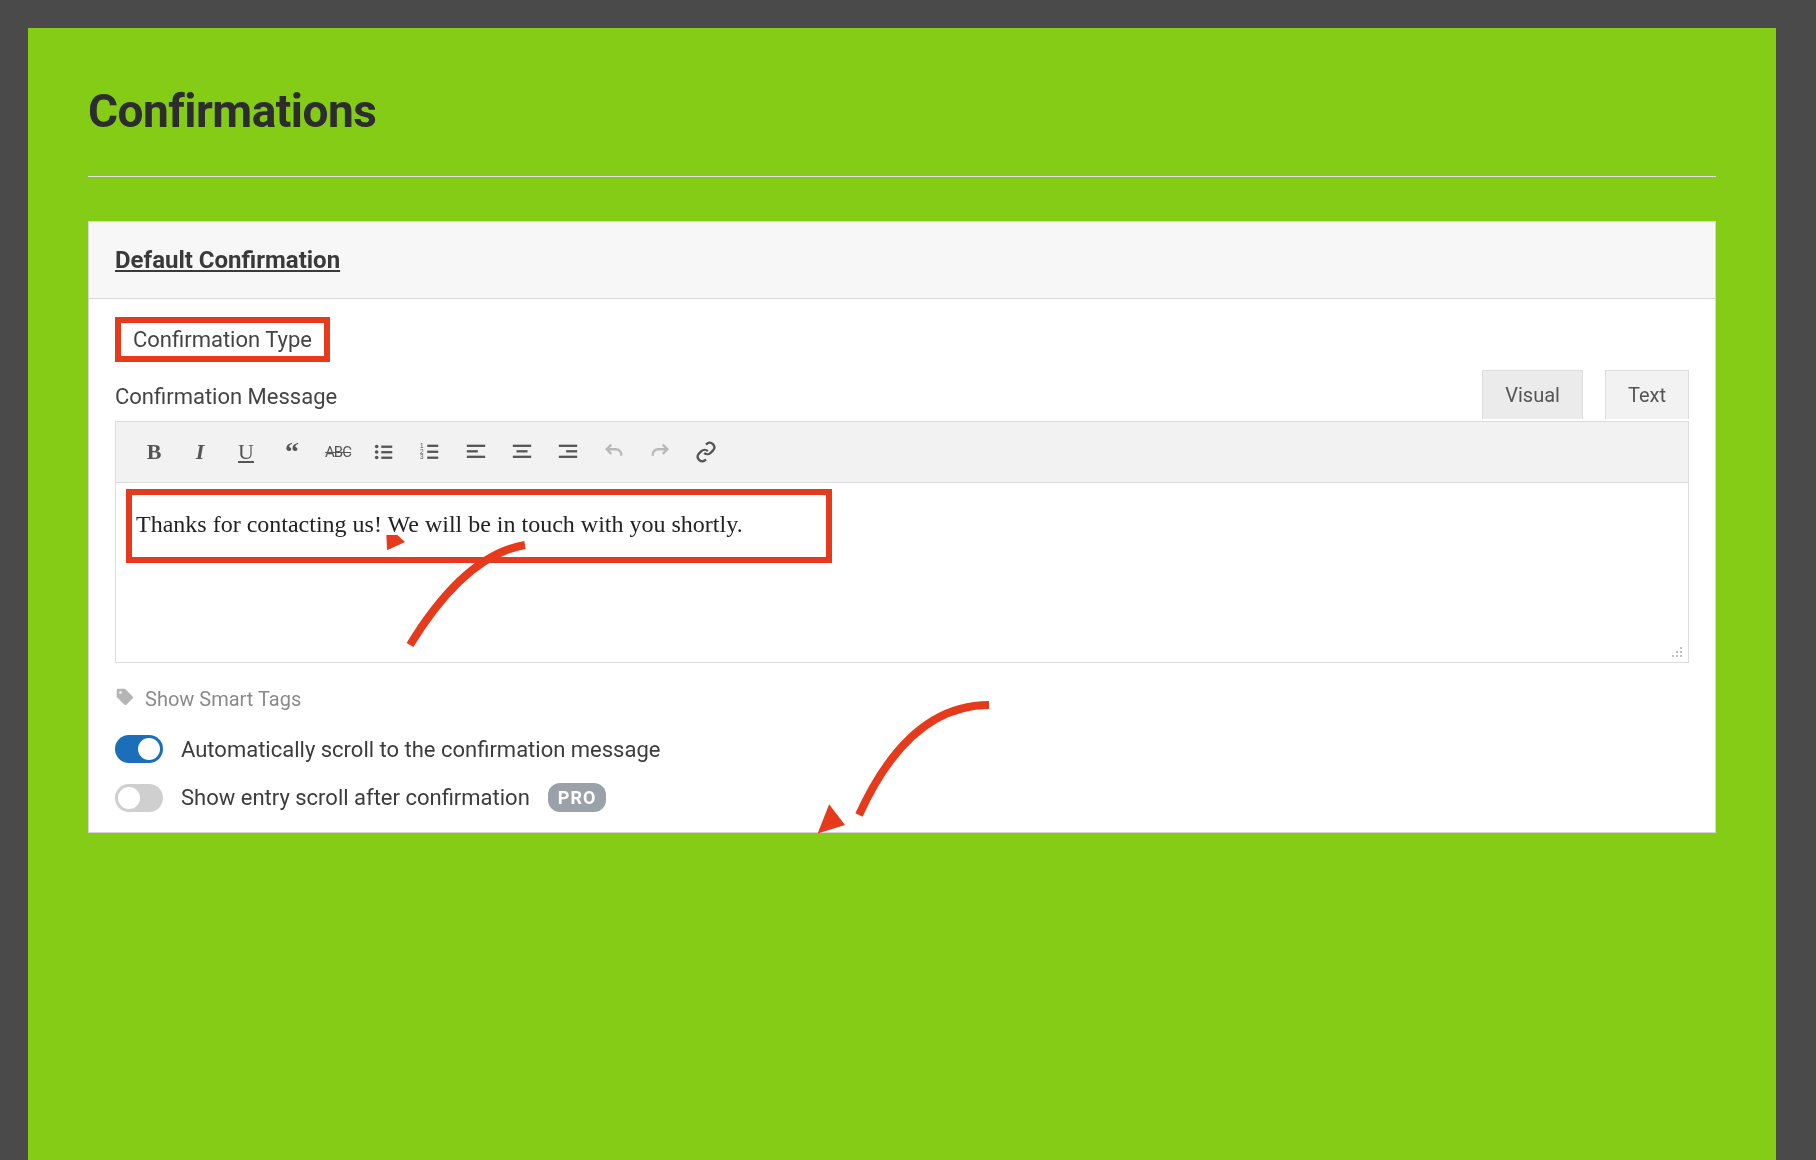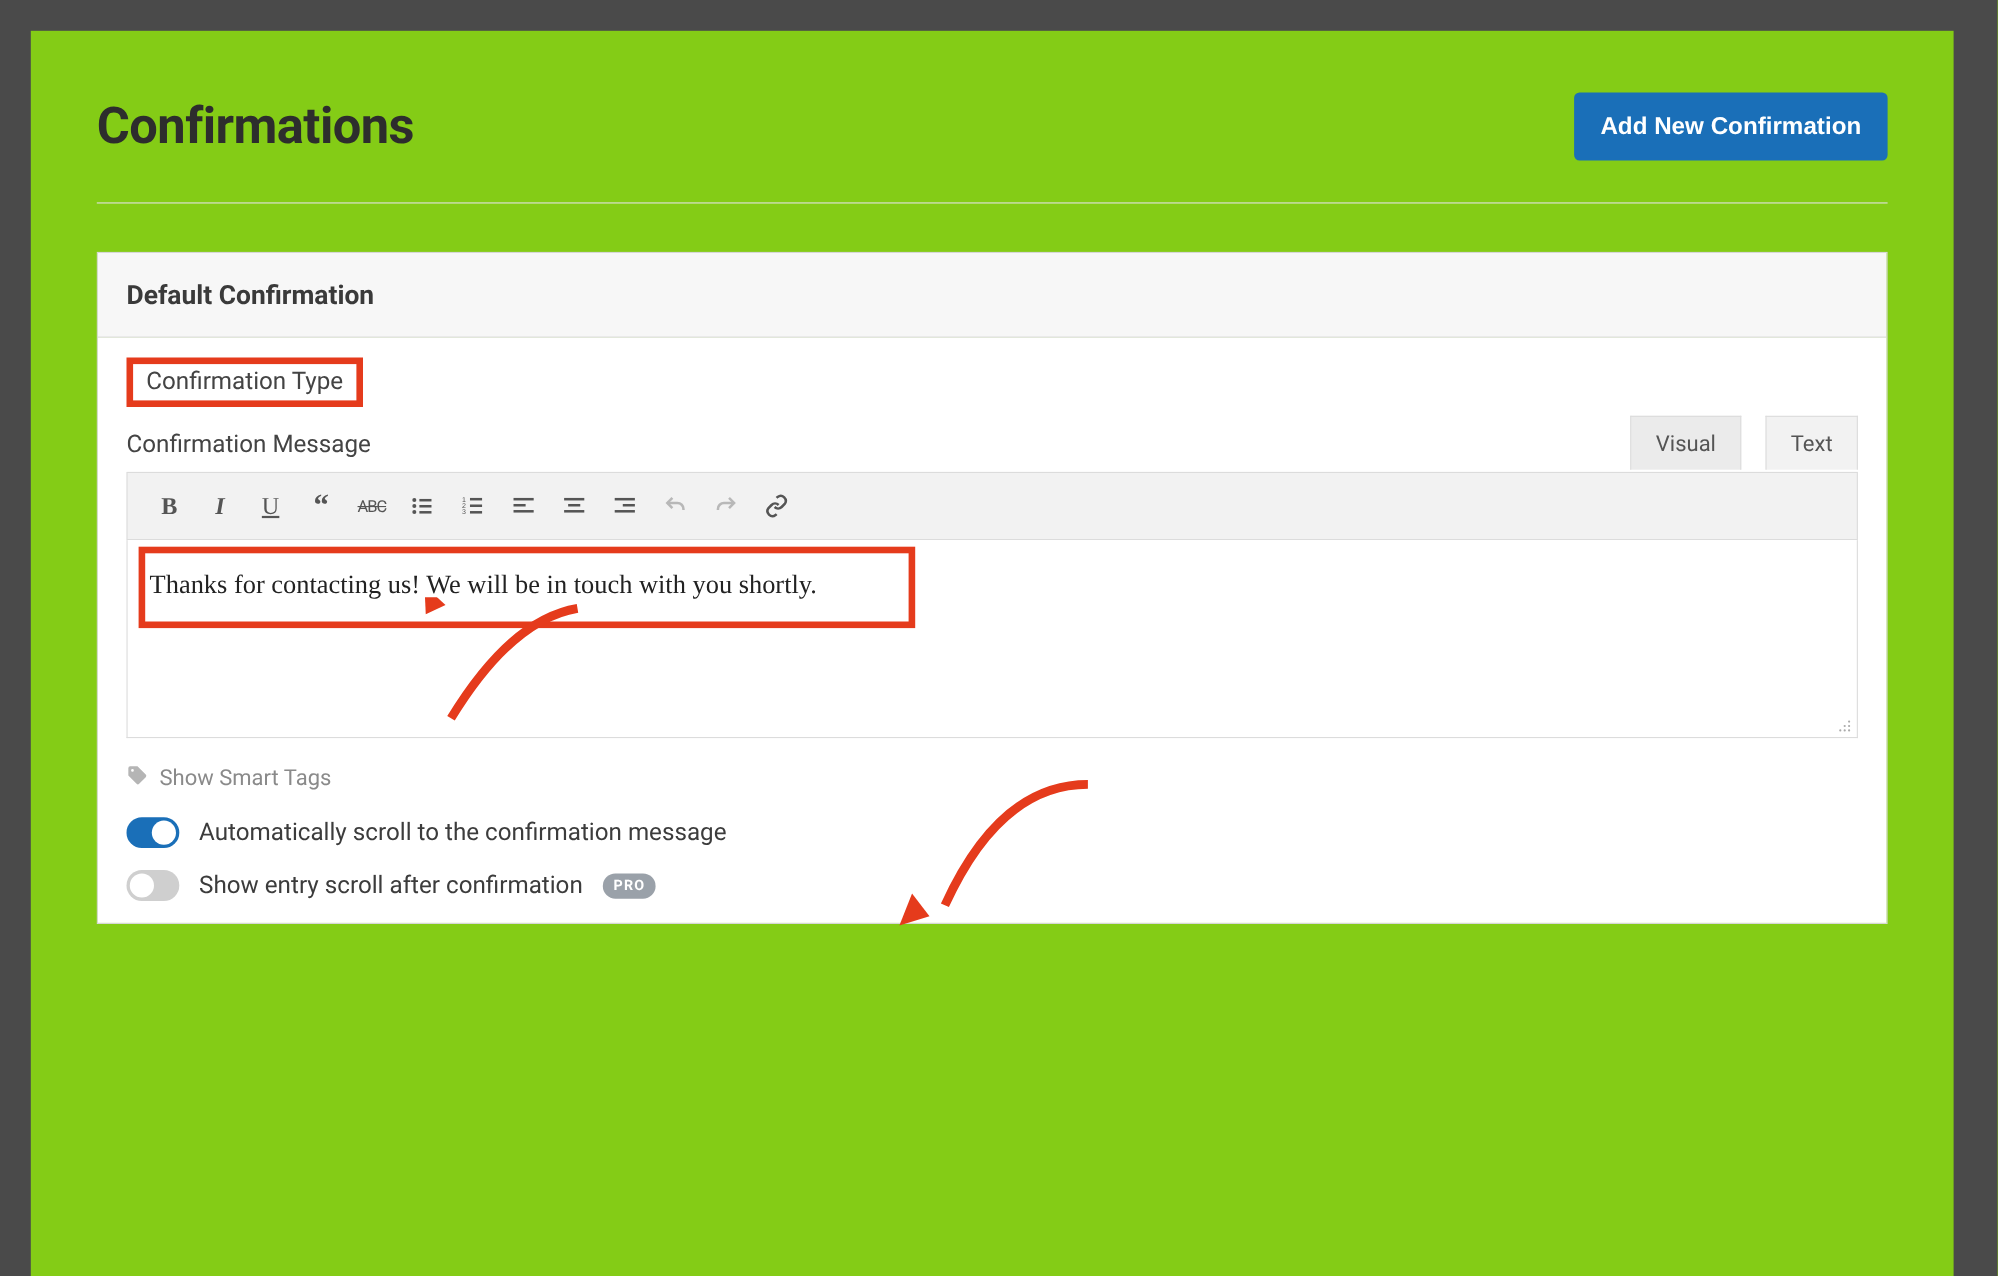--- a/index.html
+++ b/index.html
@@ -4,21 +4,21 @@
   <style>
     * { box-sizing: border-box; margin: 0; padding: 0; }
     body { font-family: -apple-system, BlinkMacSystemFont, "Segoe UI", Roboto, Helvetica, Arial, sans-serif; background: #4a4a4a; overflow: hidden; }
     .window { background: #84cc16; margin: 28px 40px 0 28px; height: calc(100vh - 28px); padding: 56px 60px 0 60px; position: relative; }
     .header-row { display: flex; justify-content: space-between; align-items: center; margin-bottom: 38px; }
     .page-title { font-size: 46px; font-weight: 700; color: #2d2d2d; letter-spacing: -0.5px; }
     .btn-primary { background: #1a6fb8; color: #fff; border: none; border-radius: 5px; padding: 18px 24px; font-size: 22px; font-weight: 600; cursor: pointer; }
     hr.divider { border: none; border-top: 1px solid #e1e1e1; margin-bottom: 44px; }
     .panel { border: 1px solid #d7d7d7; }
     .panel-head { background: #f7f7f7; border-bottom: 1px solid #d7d7d7; padding: 24px 26px; }
-    .panel-title { font-size: 24px; font-weight: 700; color: #3a3a3a; }
+    .panel-title { font-size: 24px; font-weight: 700; color: #3a3a3a; text-decoration: underline; }
     .panel-body { padding: 18px 26px 20px 26px; background: #fff; }
     .field-label { font-size: 22px; color: #444; margin-bottom: 10px; display: inline-block; }
     .highlight-box { border: 6px solid #e53b1c; padding: 4px 12px; display: inline-block; margin-bottom: 8px; }
     .select-wrap { position: relative; display: inline-block; margin-bottom: 34px; margin-top: 2px; }
     .select { width: 618px; height: 52px; border: 2px solid #1a6fb8; border-radius: 5px; background: #fff; font-size: 22px; color: #333; padding: 0 44px 0 14px; appearance: none; cursor: pointer; }
     .select-chevron { position: absolute; right: 18px; top: 50%; transform: translateY(-50%); pointer-events: none; color: #888; }
     .editor-section { position: relative; }
     .editor-header { display: flex; justify-content: space-between; align-items: flex-end; margin-bottom: 2px; }
     .tabs { display: flex; gap: 22px; }
     .tab { background: #f2f2f2; border: 1px solid #dcdcdc; border-bottom: none; padding: 12px 22px; font-size: 20px; color: #555; cursor: pointer; }
@@ -32,31 +32,30 @@
     .msg-text { position: absolute; left: 20px; top: 28px; font-family: Georgia, 'Times New Roman', serif; }
     .resize-grip { position: absolute; right: 4px; bottom: 3px; }
     .smart-tags { display: flex; align-items: flex-start; gap: 10px; margin-top: 24px; color: #8a8a8a; font-size: 20px; cursor: pointer; }
     .option-row { display: flex; align-items: center; gap: 18px; margin-top: 24px; font-size: 22px; color: #3c3c3c; }
     .toggle { width: 48px; height: 28px; border-radius: 14px; position: relative; cursor: pointer; display: inline-block; flex-shrink: 0; }
     .toggle.on { background: #1a6fb8; }
     .toggle.off { background: #cfcfcf; }
     .toggle .knob { width: 22px; height: 22px; background: #fff; border-radius: 50%; position: absolute; top: 3px; }
     .toggle.on .knob { right: 3px; }
     .toggle.off .knob { left: 3px; }
-    .pro-badge { background: #9aa1a9; color: #fff; font-size: 13px; font-weight: 700; letter-spacing: 1px; padding: 4px 10px; border-radius: 12px; }
+    .pro-badge { background: #9aa1a9; color: #fff; font-size: 18px; font-weight: 700; letter-spacing: 1px; padding: 4px 10px; border-radius: 12px; }
     .arrow1 { position: absolute; left: 286px; top: 236px; pointer-events: none; z-index: 5; }
     .arrow2 { position: absolute; left: 720px; top: 396px; pointer-events: none; z-index: 5; }
   </style>
 </head>
 <body>
 
 <div class="window">
   <div class="header-row">
     <h1 class="page-title">Confirmations</h1>
-    <button class="btn-primary">Add New Confirmation</button>
   </div>
   <hr class="divider">
 
   <div class="panel">
     <div class="panel-head">
       <div class="panel-title">Default Confirmation</div>
     </div>
     <div class="panel-body" style="position:relative;">
 
       <svg class="arrow1" width="180" height="130" viewBox="0 0 180 130">

